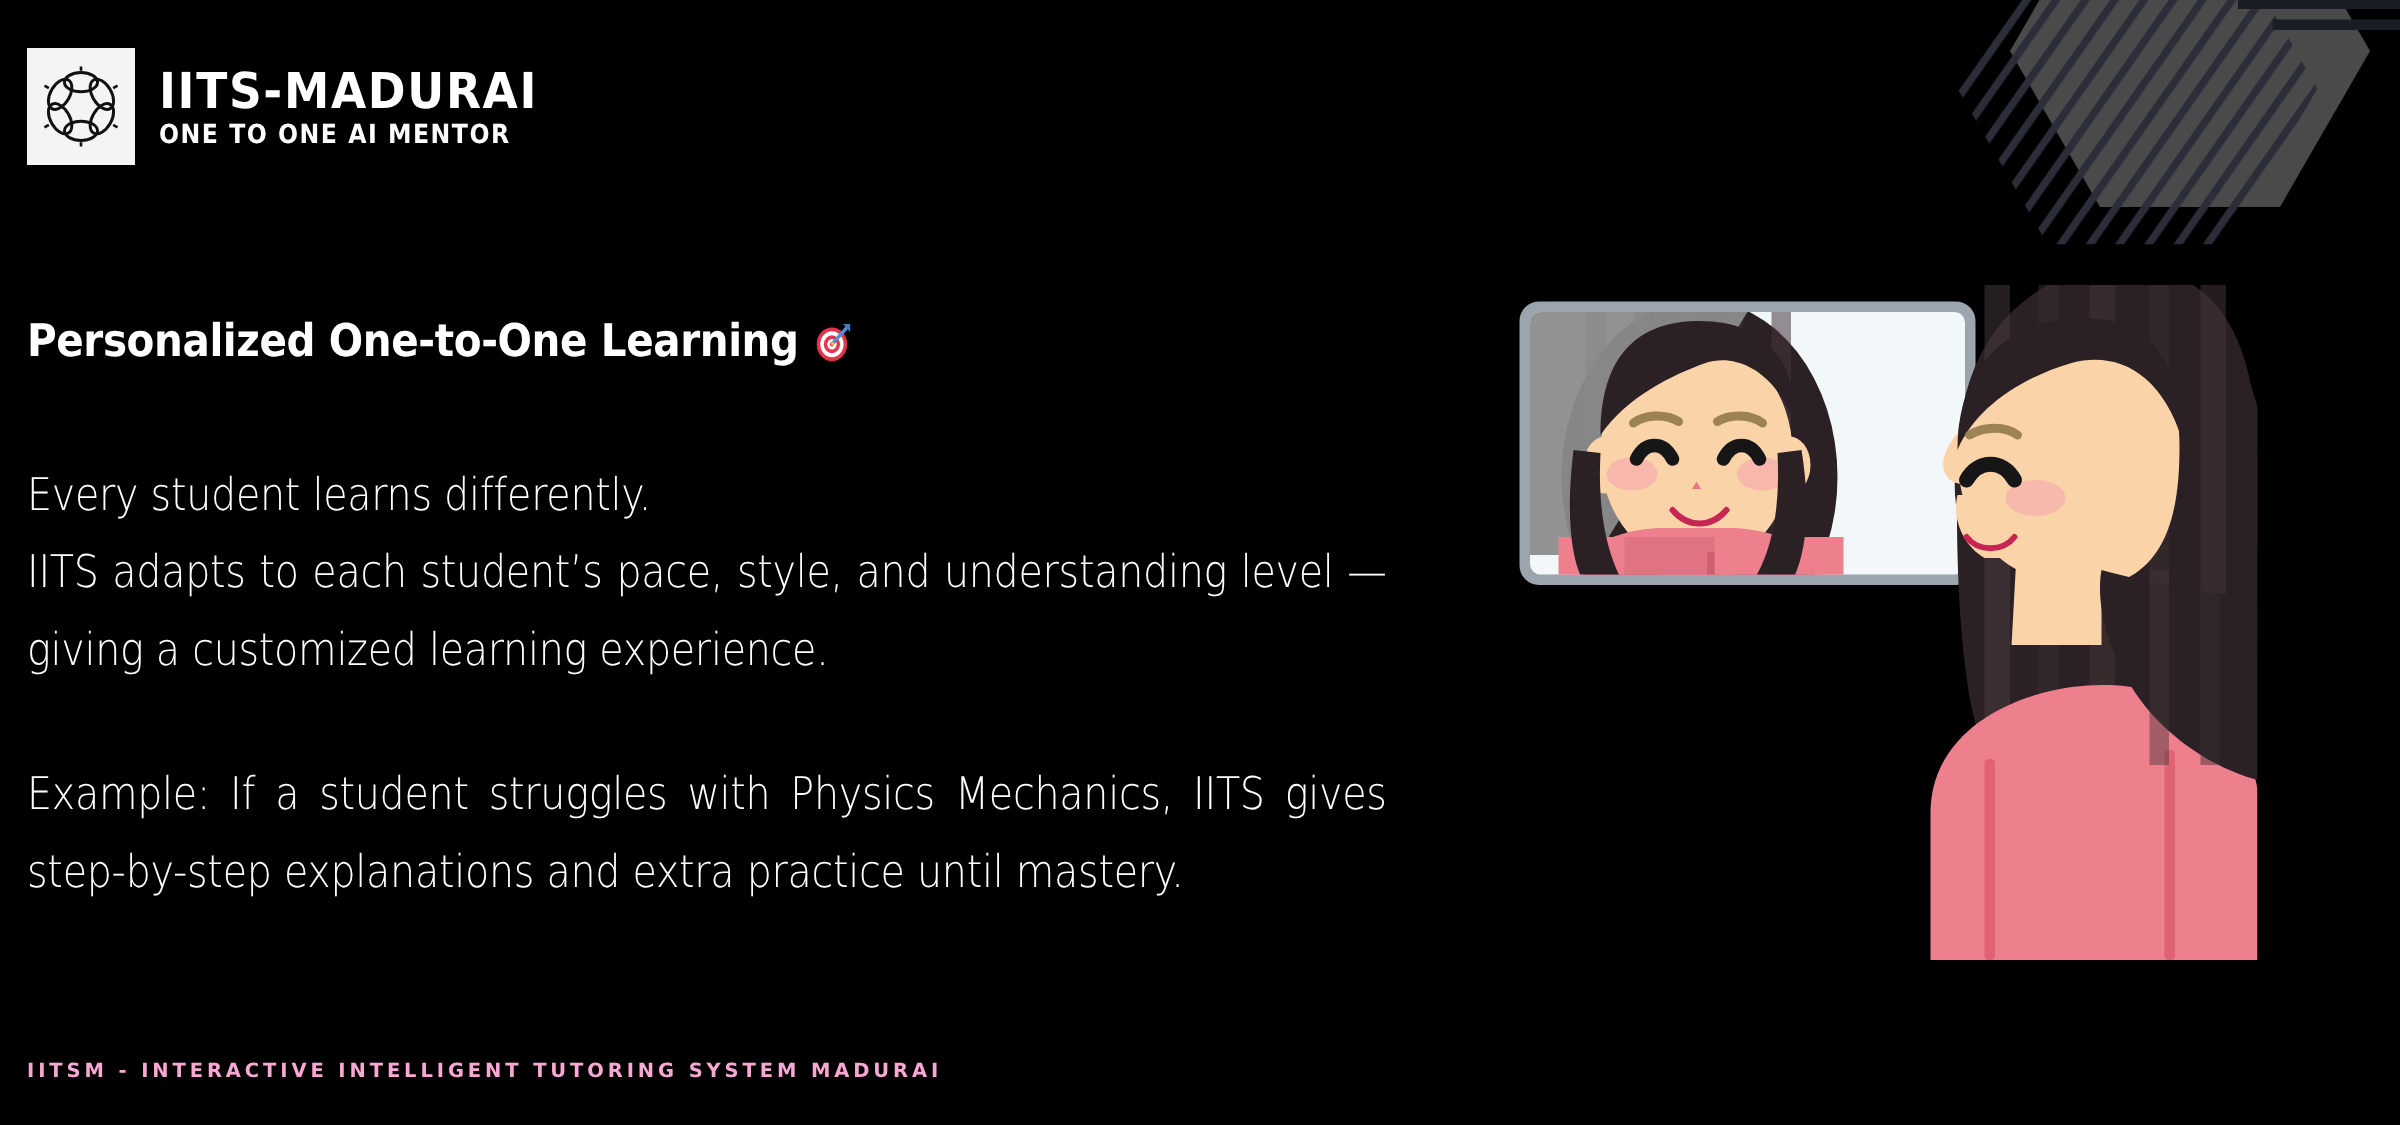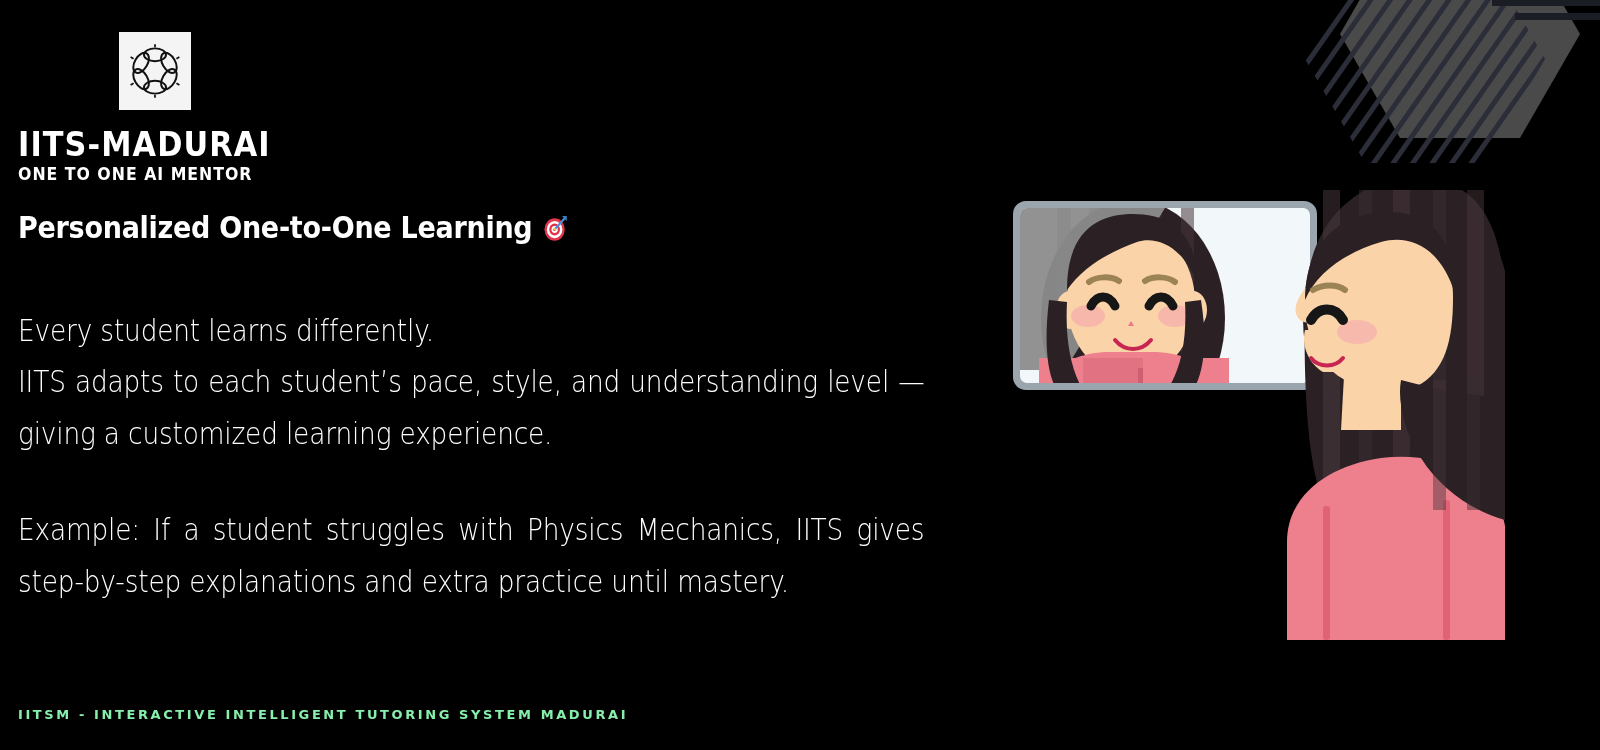--- a/index.html
+++ b/index.html
@@ -32,21 +32,20 @@
   }
 
   
   .brand {
     position: absolute;
     left: 18px;
     top: 32px;
     display: flex;
     align-items: center;
     gap: 16px;
-    flex-direction: column;
   }
   .logo-mark {
     width: 72px;
     height: 78px;
     background: #f4f4f4;
     display: flex;
     align-items: center;
     justify-content: center;
     flex: 0 0 auto;
   }
@@ -115,21 +114,21 @@
   }
   .para.first { margin-top: 56px; }
   .para.second { margin-top: 44px; }
   .para .nojustify { text-align: left; }
 
   
   .footer {
     position: absolute;
     left: 18px;
     bottom: 28px;
-    color: #86efac;
+    color: #f9a8d4;
     font-size: 13px;
     font-weight: bold;
     letter-spacing: 2.6px;
     font-family: "DejaVu Sans", sans-serif;
     white-space: nowrap;
   }
 
   
   .illus {
     position: absolute;

